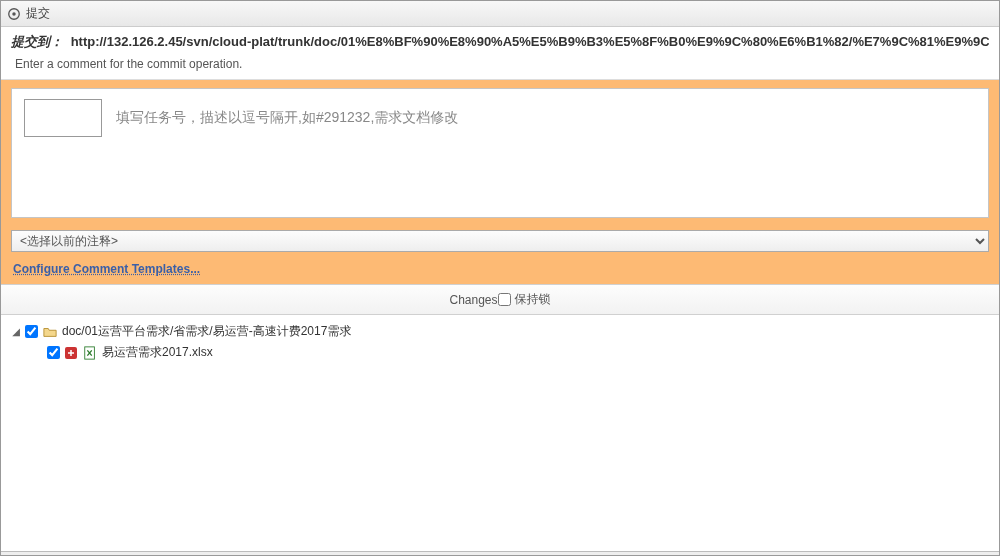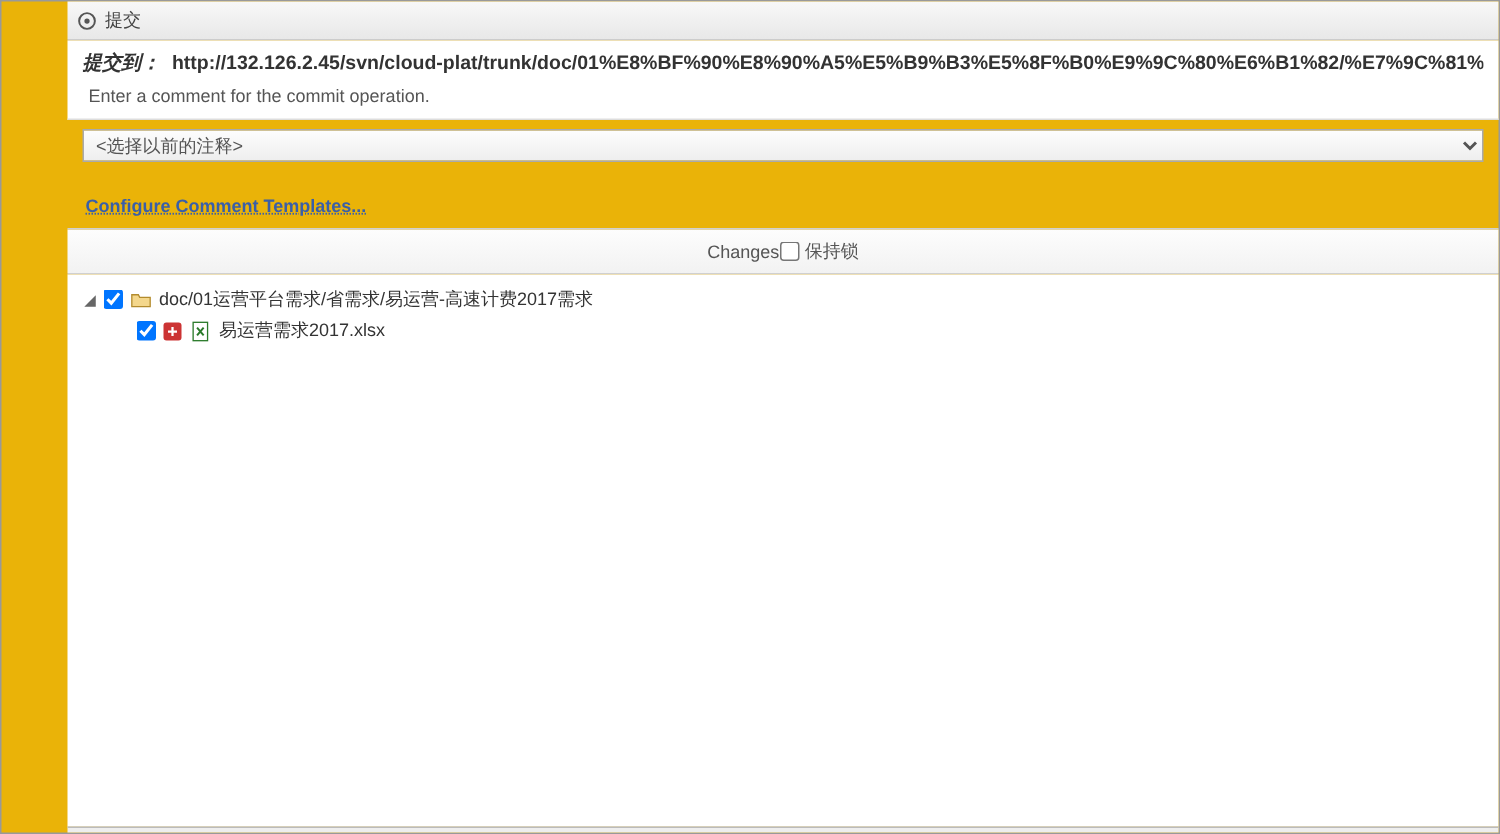--- a/index.html
+++ b/index.html
@@ -6,26 +6,25 @@
   body {
     font-family: "Microsoft YaHei", "微软雅黑", Arial, sans-serif;
     font-size: 12px;
     background: #f0f0f0;
     color: #333;
     width: 1000px;
     height: 556px;
     overflow: hidden;
   }
   .window {
-    background: #eab308;
+    background: #fdba74;
     border: 1px solid #999;
     height: 100%;
     display: flex;
     flex-direction: column;
-    padding-left: 44px;
   }
   .titlebar {
     background: linear-gradient(#f8f8f8, #e8e8e8);
     border-bottom: 1px solid #ccc;
     padding: 4px 6px;
     display: flex;
     align-items: center;
     gap: 5px;
     font-size: 12px;
     color: #444;
@@ -77,21 +76,21 @@
     width: 78px;
     height: 38px;
     border: 1px solid #999;
     background: #fff;
   }
   .comment-placeholder {
     color: #888;
     font-size: 14px;
   }
   .prev-comments {
-    margin: 6px 10px 12px 10px;
+    margin: 6px 10px 0 10px;
   }
   .prev-comments select {
     width: 100%;
     font-size: 12px;
     padding: 2px 4px;
     border: 1px solid #aaa;
     background: linear-gradient(#fdfdfd,#eee);
     color: #555;
   }
   .templates-link {
@@ -173,20 +172,26 @@
   </div>
 
   <div class="header-section">
     <div class="commit-url-row">
       <span class="label">提交到：</span>
       <span class="url">http://132.126.2.45/svn/cloud-plat/trunk/doc/01%E8%BF%90%E8%90%A5%E5%B9%B3%E5%8F%B0%E9%9C%80%E6%B1%82/%E7%9C%81%E9%9C%80%E6%B1%82/%E6%98%93%E8%BF%9</span>
     </div>
     <div class="subtitle">Enter a comment for the commit operation.</div>
   </div>
 
+  <div class="comment-section">
+    <div class="comment-row">
+      <div class="task-box"></div>
+      <div class="comment-placeholder">填写任务号，描述以逗号隔开,如#291232,需求文档修改</div>
+    </div>
+  </div>
 
   <div class="prev-comments">
     <select>
       <option>&lt;选择以前的注释&gt;</option>
     </select>
   </div>
 
   <div class="templates-link">
     <a href="#">Configure Comment Templates...</a>
   </div>

